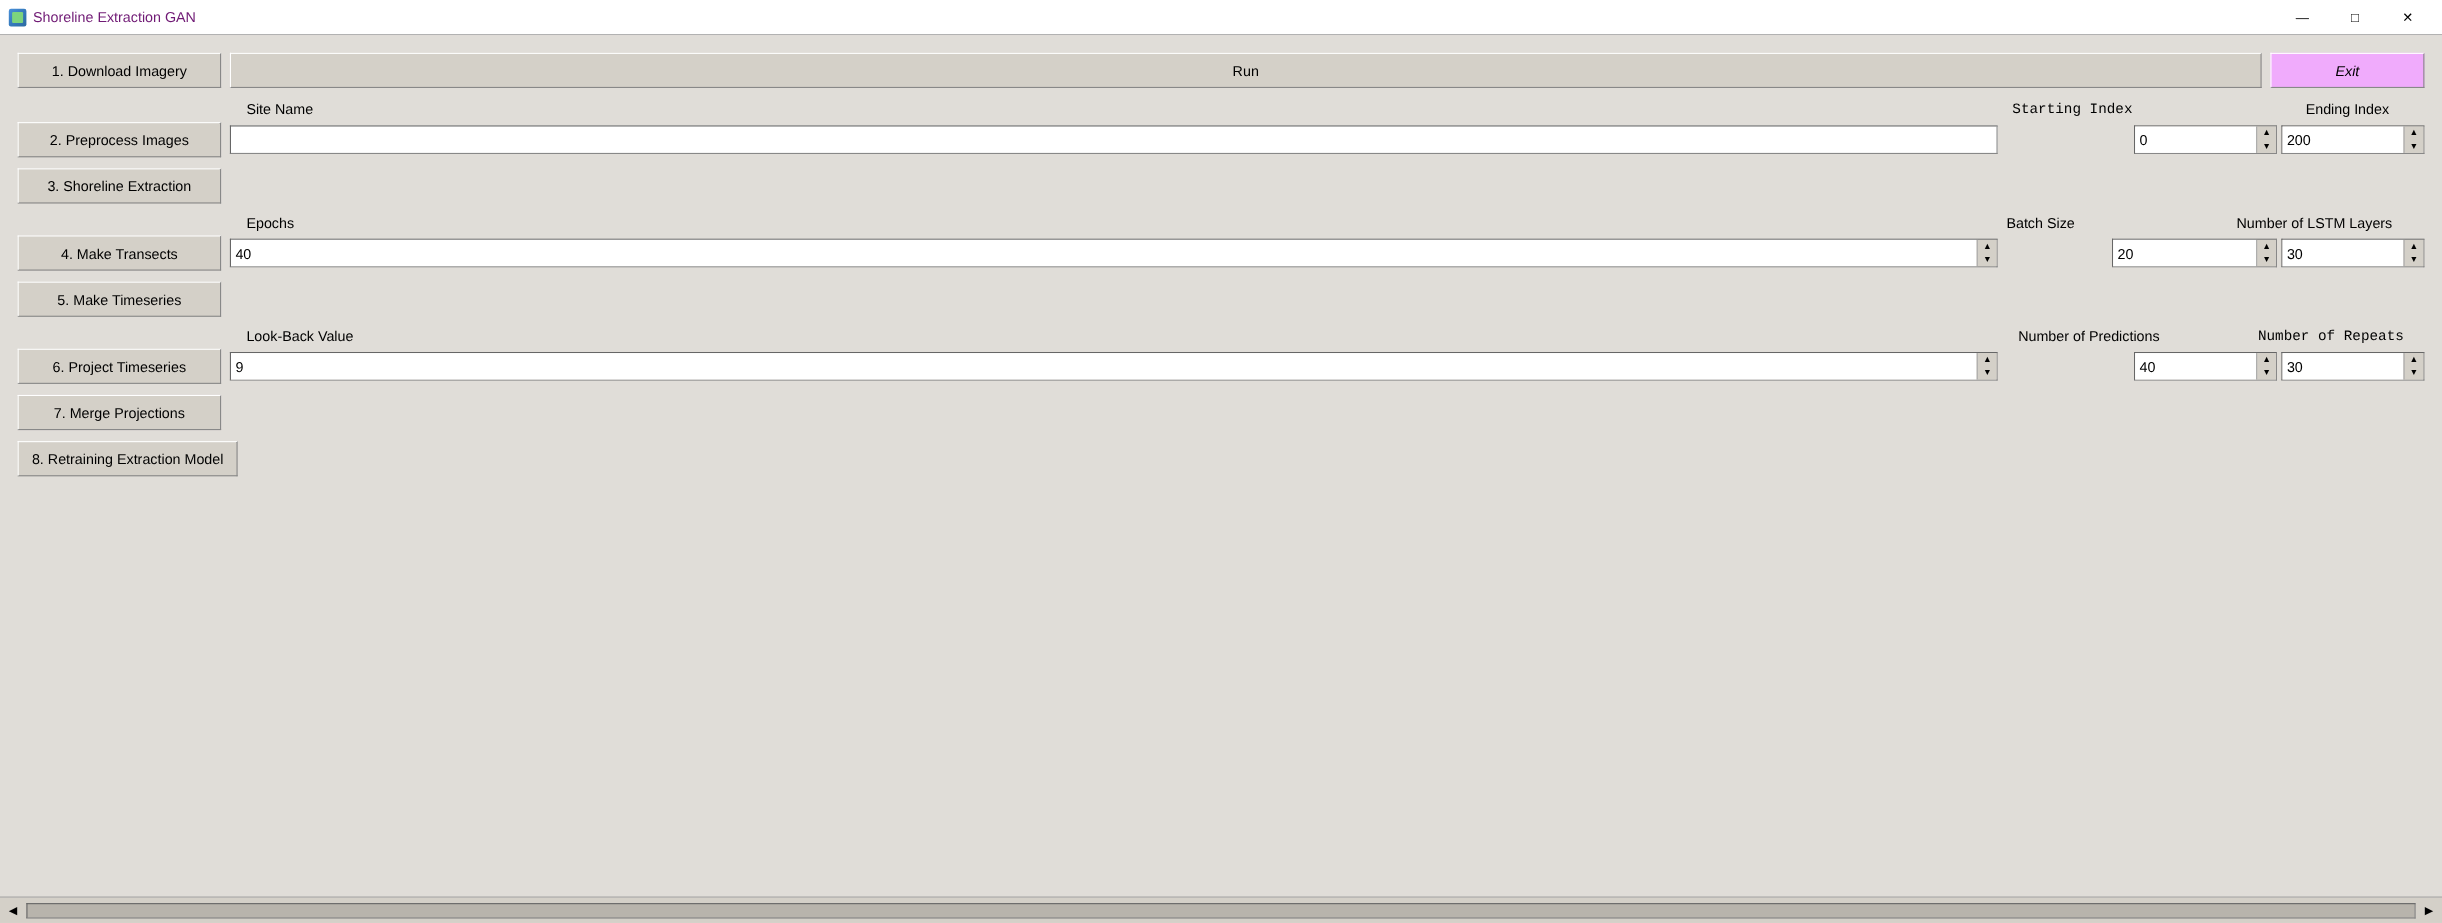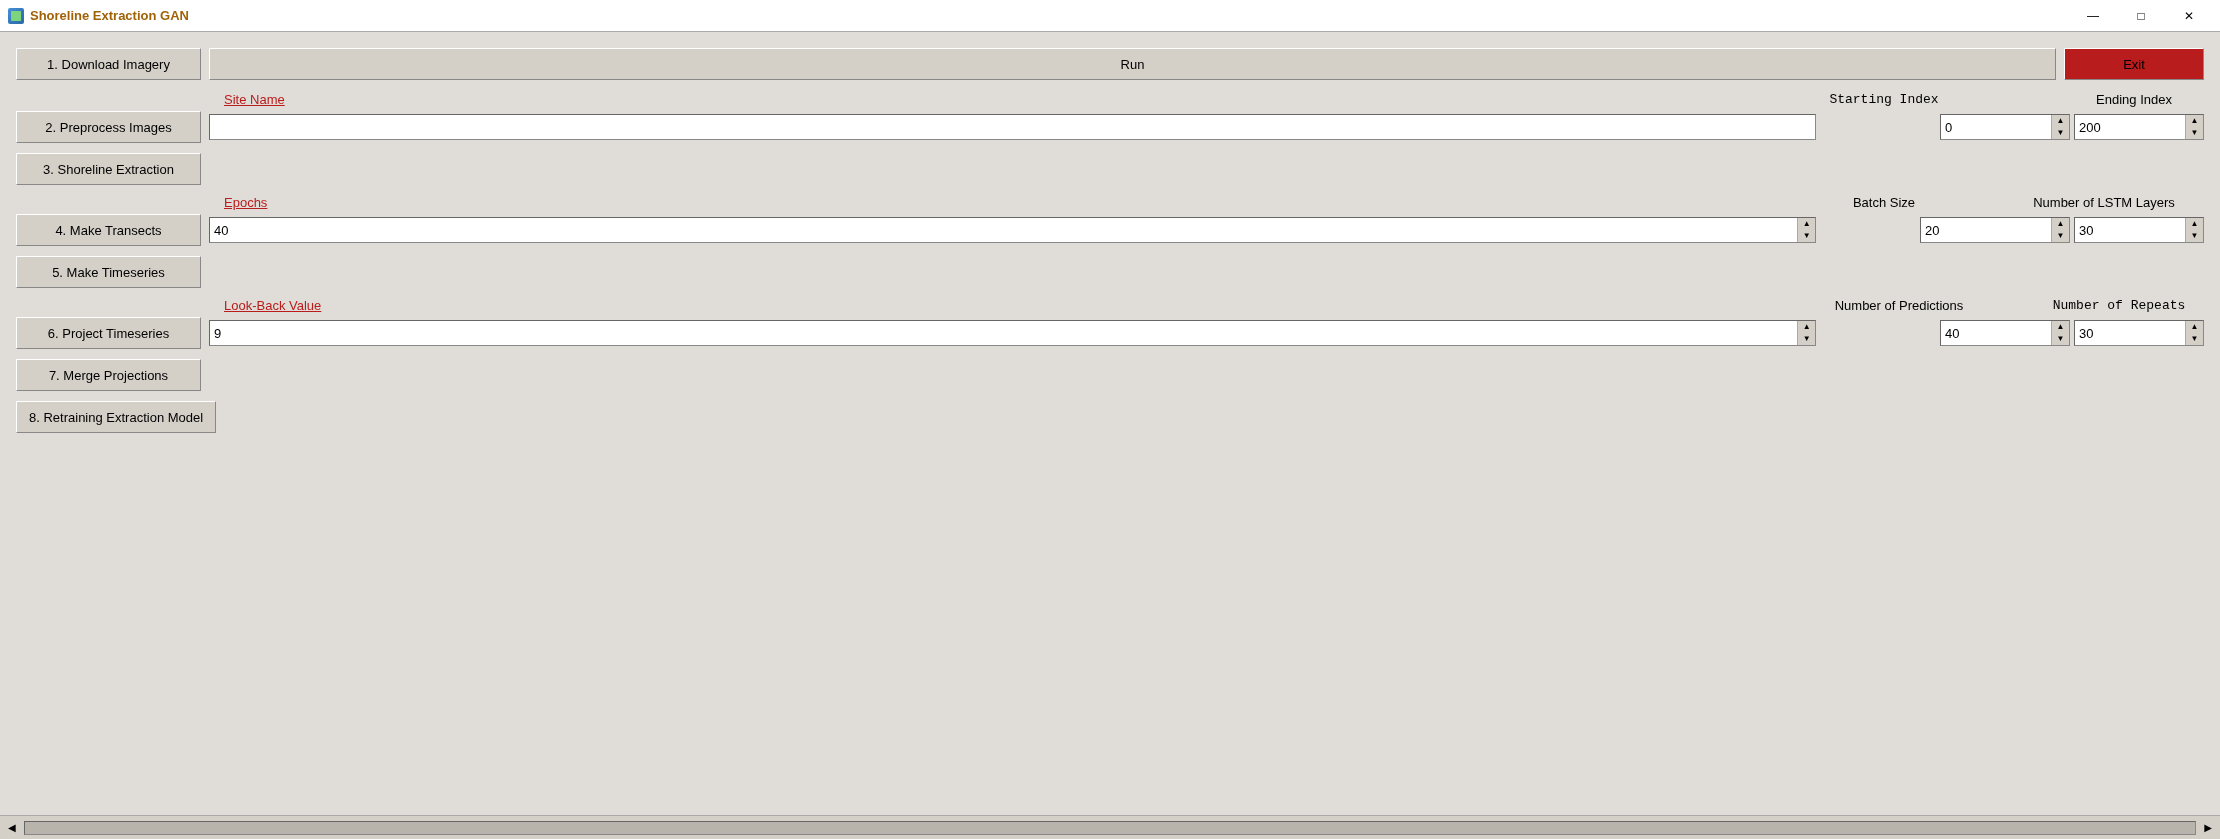--- a/index.html
+++ b/index.html
@@ -46,22 +46,22 @@
 
     .title-bar-icon-inner {
       width: 10px;
       height: 10px;
       background: #7dd47d;
       border-radius: 1px;
     }
 
     .title-bar-title {
       font-size: 13px;
-      font-weight: bold;
-      color: #a16207;
+      font-weight: normal;
+      color: #701a75;
     }
 
     .title-bar-controls {
       display: flex;
       gap: 2px;
     }
 
     .title-btn {
       width: 46px;
       height: 32px;
@@ -110,33 +110,33 @@
       border: 1px solid #888;
       border-top-color: #fff;
       border-left-color: #fff;
       cursor: pointer;
       font-size: 13px;
     }
 
     .exit-btn {
       min-width: 140px;
       height: 32px;
-      background: #b91c1c;
+      background: #f0abfc;
       border: 1px solid #888;
       border-top-color: #fff;
       border-left-color: #fff;
       cursor: pointer;
       font-size: 13px;
       padding: 0 12px;
+      font-style: italic;
     }
 
     .label-text {
       font-size: 13px;
-      color: #b91c1c;
-      text-decoration: underline;
+      color: #000000;
     }
 
     .main-input {
       flex: 1;
       height: 26px;
       background: #fff;
       border: 1px solid #888;
       border-top-color: #666;
       border-left-color: #666;
       padding: 0 4px;
@@ -278,21 +278,21 @@
     <div class="full-row">
       <button class="nav-btn">3. Shoreline Extraction</button>
     </div>
 
     <div style="display:flex; align-items:flex-end; gap:8px; margin-bottom:4px;">
       <div style="min-width:200px;"></div>
       <div style="flex:1;">
         <span class="label-text">Epochs</span>
       </div>
       <div style="display:flex; gap:0; min-width:380px; justify-content:space-between;">
-        <span class="header-label" style="min-width:120px; text-align:center;">Batch Size</span>
+        <span class="header-label" style="min-width:120px; ">Batch Size</span>
         <span class="header-label" style="min-width:200px; text-align:center;">Number of LSTM Layers</span>
       </div>
     </div>
 
     <div class="full-row">
       <button class="nav-btn">4. Make Transects</button>
       <div class="spinbox-group" style="flex:1;">
         <input class="spinbox-input" style="width: 100%;" type="text" value="40">
         <div class="spinbox-arrows">
           <div class="spinbox-up">▲</div>

